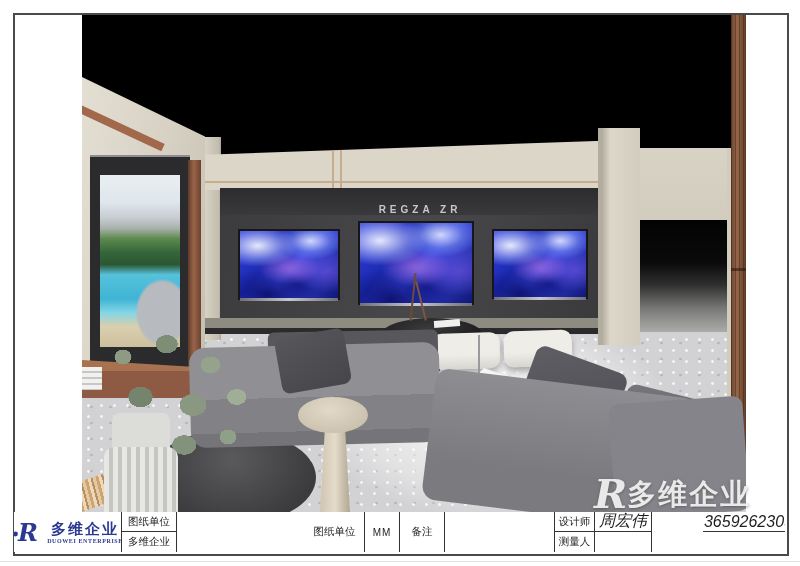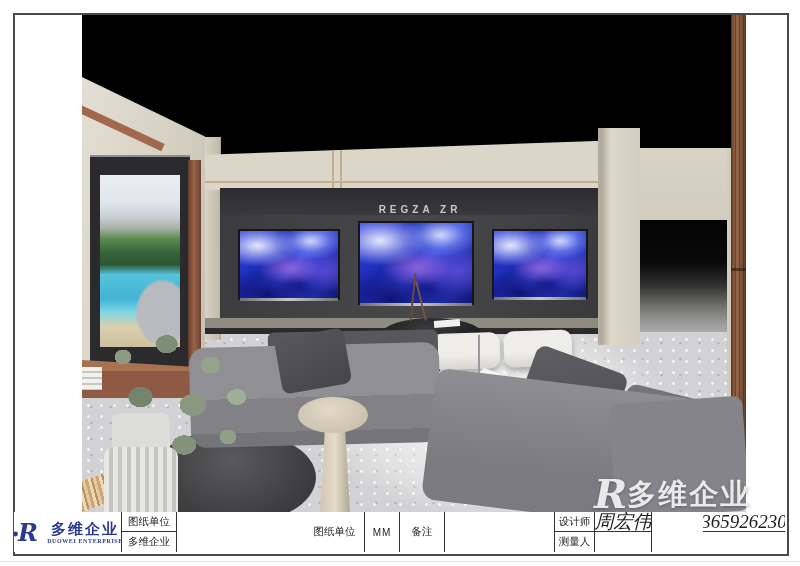--- a/index.html
+++ b/index.html
@@ -162,21 +162,21 @@
       grid-template-rows:20px 20px;color:#1e1e1e;background:#fff;}
   .tb>div{border-right:1px solid #333;display:flex;align-items:center;justify-content:center;
       overflow:hidden;white-space:nowrap;}
   .tb .last{border-right:none;}
   .tb .bb{border-bottom:1px solid #333;}
   .span2{grid-row:1/3;}
   .lbl{font-size:10.5px;}
   .val-no{font-size:15px;letter-spacing:1px;}
   .val-name{font-size:14px;font-weight:bold;}
   .val-mm{font-size:10px;letter-spacing:1px;}
-  .hand{font-family:Liberation Serif, serif;font-style:italic;font-size:19px;}
+  .hand{font-family:Liberation Sans, sans-serif;font-style:italic;font-size:16px;}
   .logo-cell{gap:3px;}
   .logo-mark{width:32px;height:30px;flex:0 0 auto;}
   .logo-text{display:flex;flex-direction:column;align-items:center;line-height:1;}
   .logo-cn{font-size:15px;font-weight:bold;letter-spacing:2px;color:#2b3990;}
   .logo-en{font-size:6px;font-weight:bold;letter-spacing:.6px;color:#2b3990;
       font-family:"Liberation Serif",serif;margin-top:2px;}
 </style>
 </head>
 <body>
 

